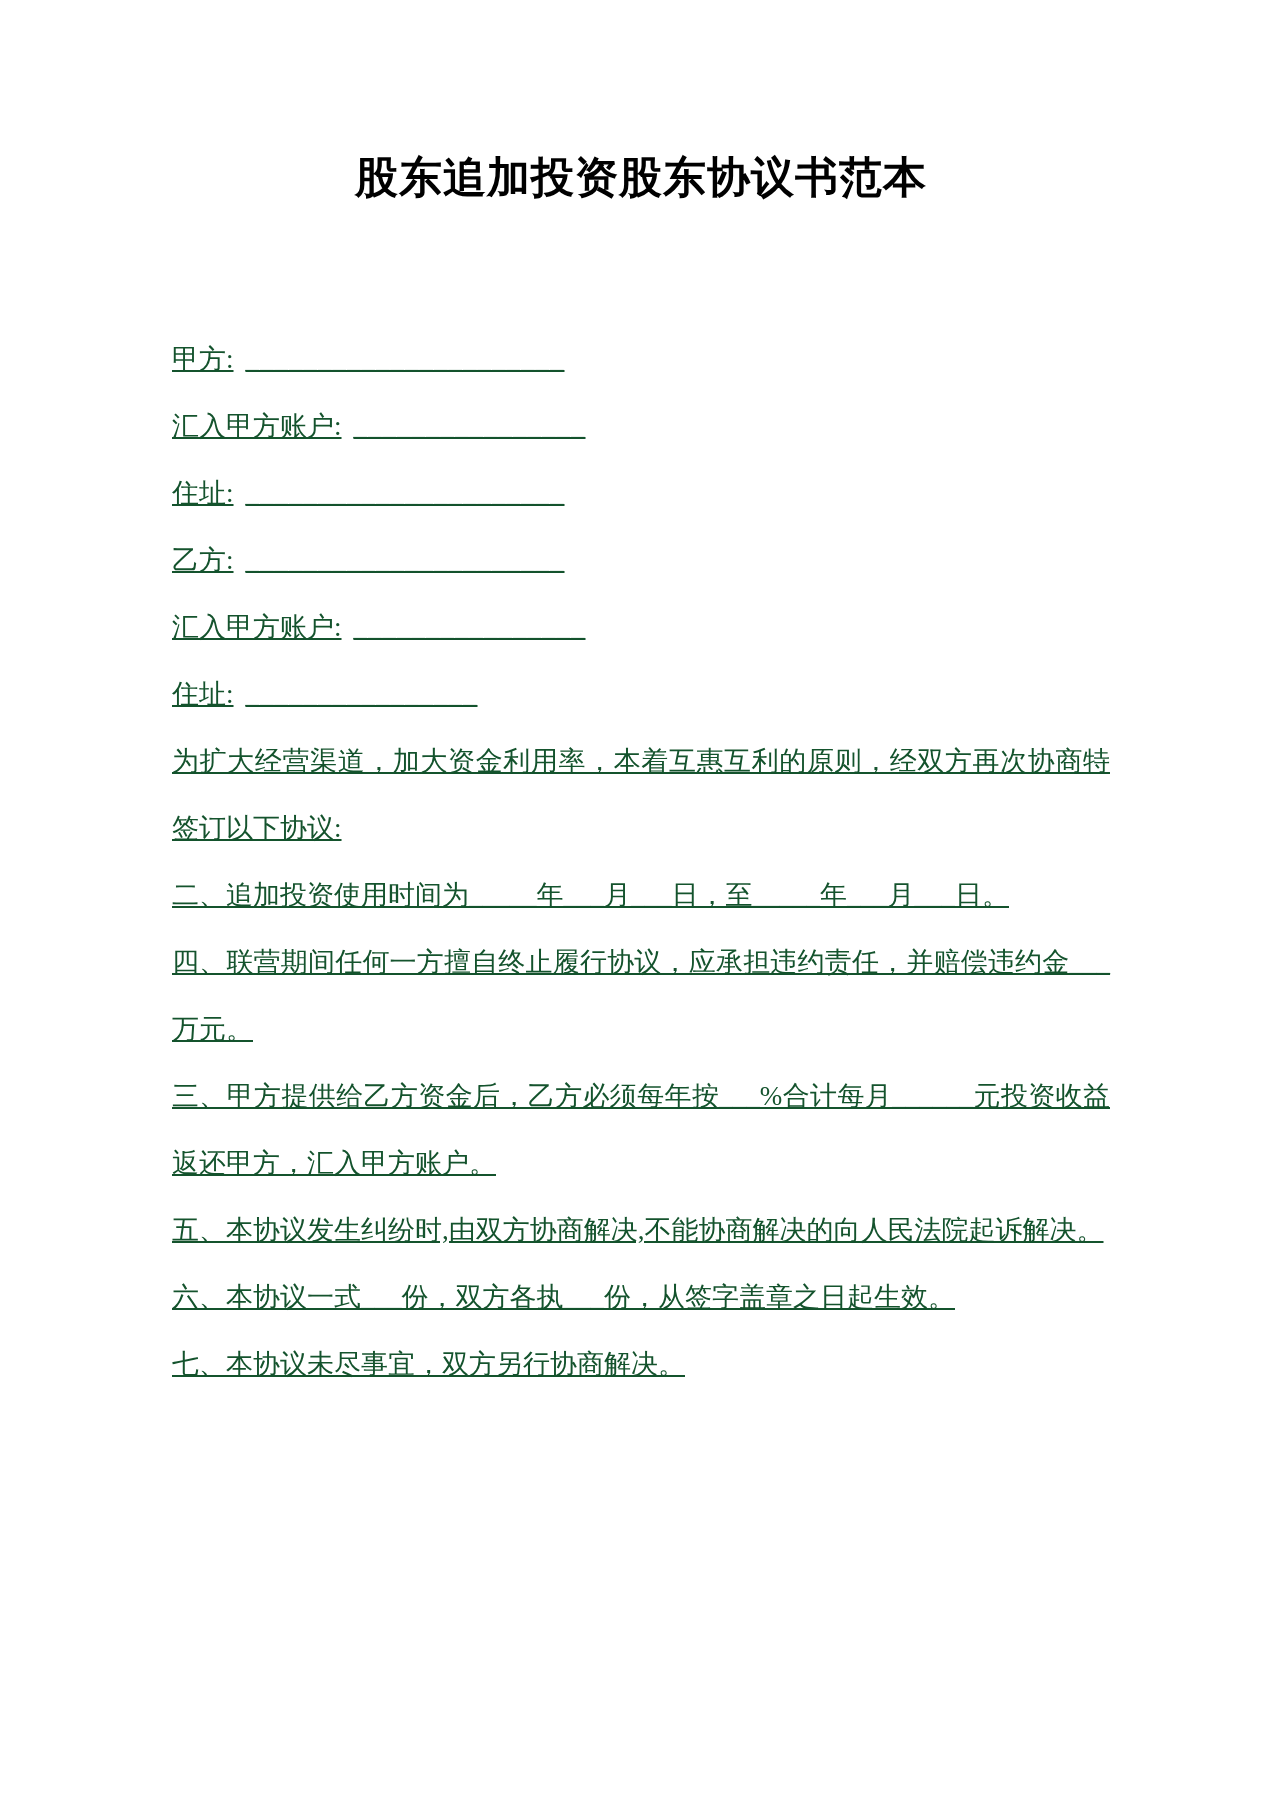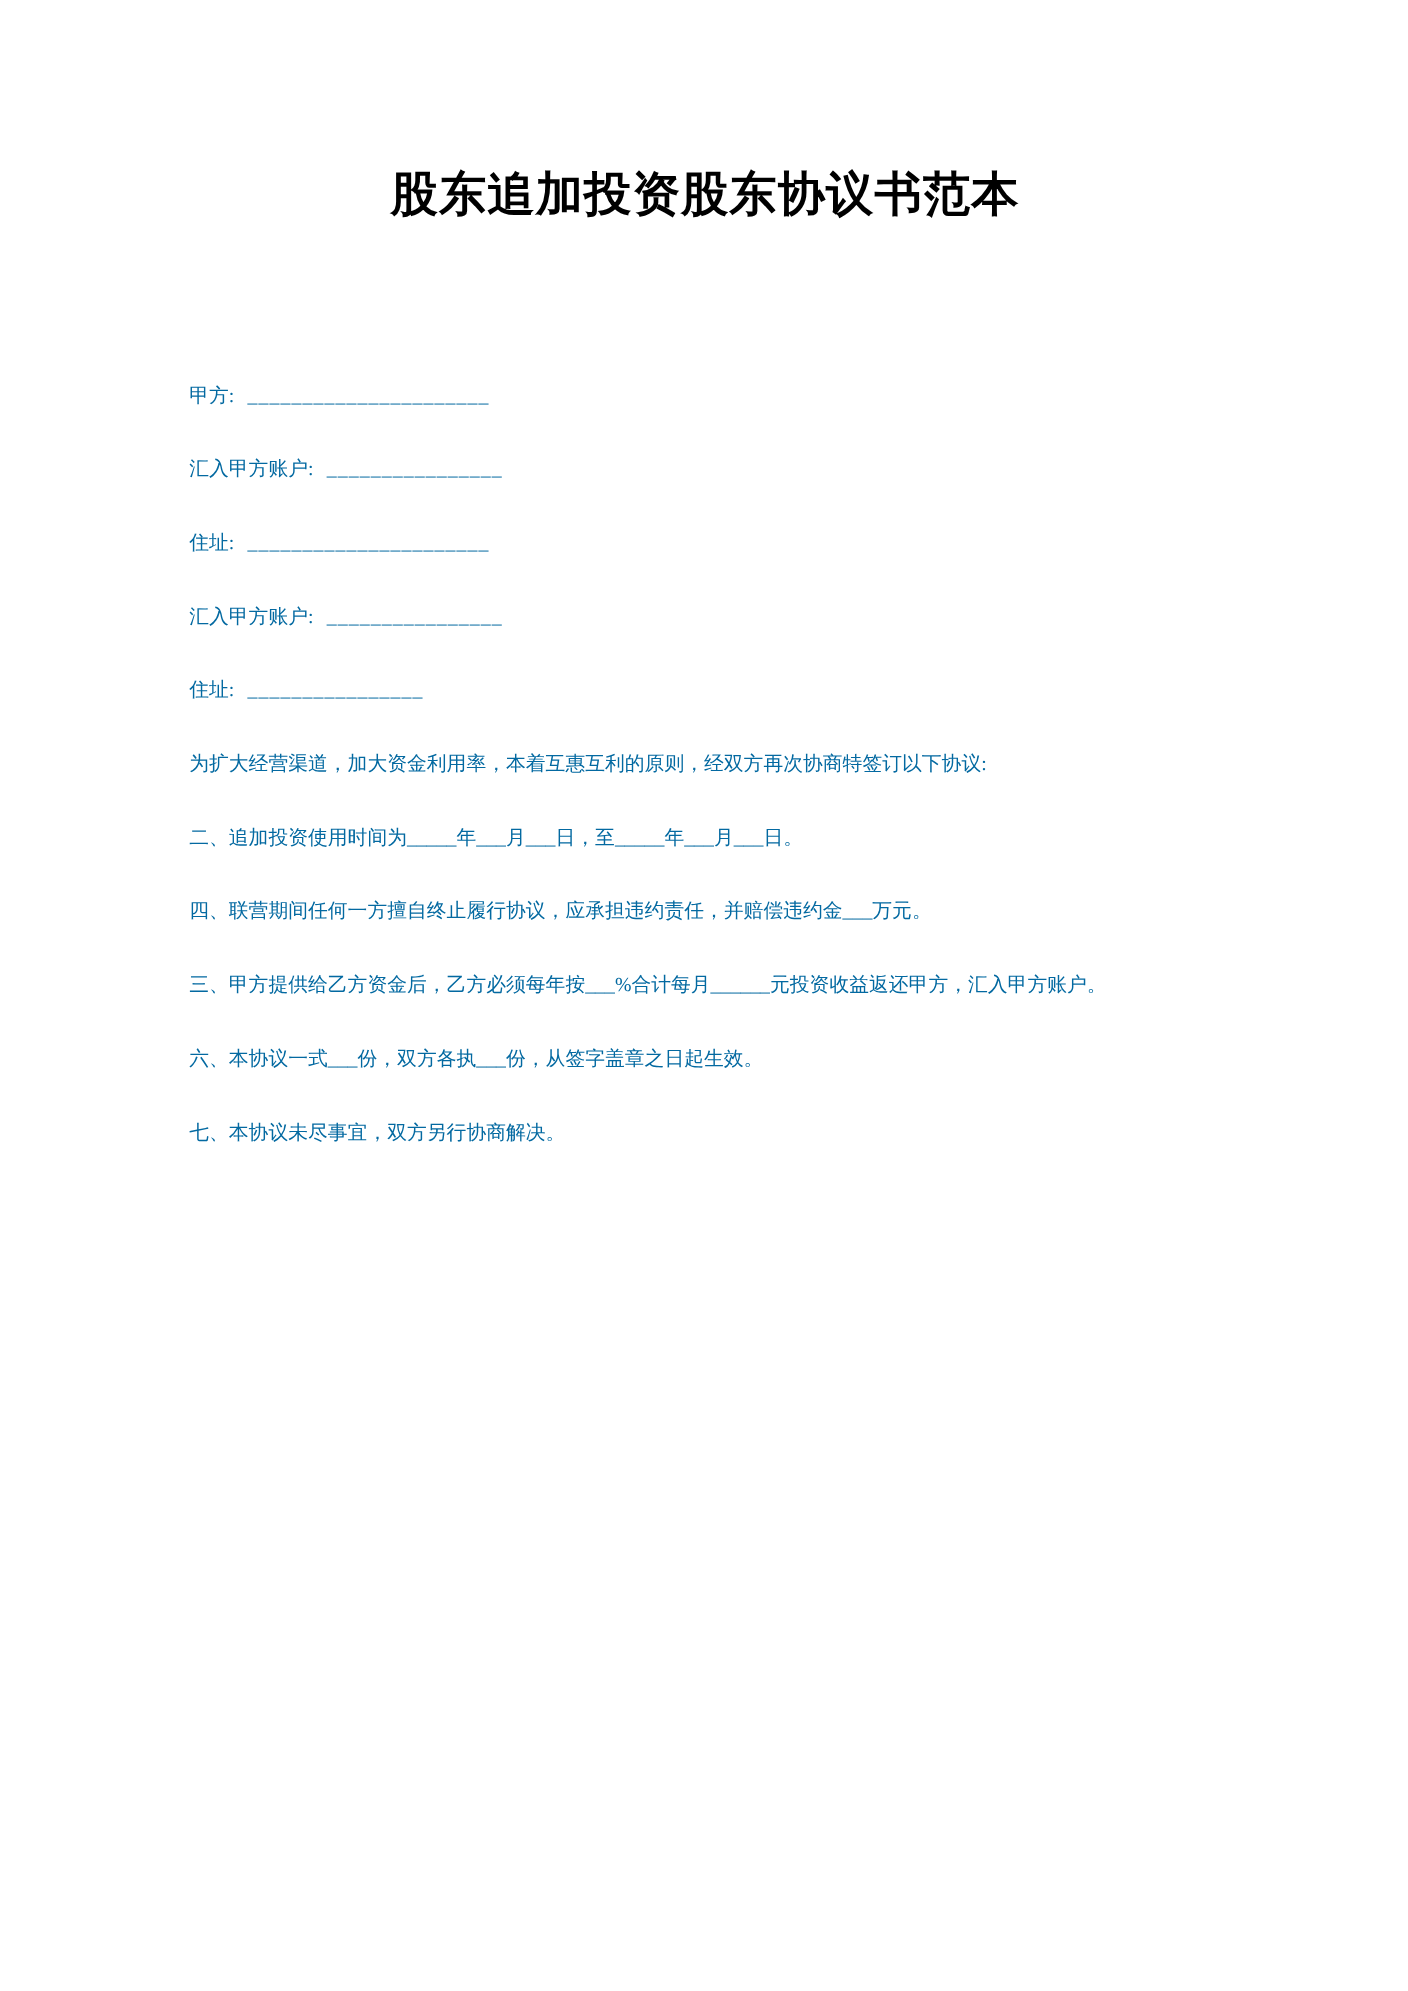--- a/index.html
+++ b/index.html
@@ -28,23 +28,24 @@
     padding-top: 152px;
     font-size: 43px;
     line-height: 52px;
     font-weight: bold;
     text-align: center;
     letter-spacing: 1px;
     color: #000000;
   }
   .body-text {
     margin-top: 122px;
-    font-size: 18px;
+    font-size: 27px;
     line-height: 67px;
-    color: #0369a1;
+    color: #14532d;
+    text-decoration: underline;
   }
   .body-text p {
     margin: 0;
     padding: 0;
   }
   .field-line .blank {
     margin-left: 12px;
     letter-spacing: 1px;
     white-space: nowrap;
   }
@@ -62,34 +63,36 @@
     <h1 class="doc-title">股东追加投资股东协议书范本</h1>
 
     <div class="body-text">
 
       <p class="field-line"><span>甲方:</span><span class="blank">______________________</span></p>
 
       <p class="field-line"><span>汇入甲方账户:</span><span class="blank">________________</span></p>
 
       <p class="field-line"><span>住址:</span><span class="blank">______________________</span></p>
 
+      <p class="field-line"><span>乙方:</span><span class="blank">______________________</span></p>
 
       <p class="field-line"><span>汇入甲方账户:</span><span class="blank">________________</span></p>
 
       <p class="field-line"><span>住址:</span><span class="blank">________________</span></p>
 
       <p class="para">为扩大经营渠道，加大资金利用率，本着互惠互利的原则，经双方再次协商特签订以下协议:</p>
 
 
       <p class="para">二、追加投资使用时间为_____年___月___日，至_____年___月___日。</p>
 
       <p class="para">四、联营期间任何一方擅自终止履行协议，应承担违约责任，并赔偿违约金___万元。</p>
 
       <p class="para">三、甲方提供给乙方资金后，乙方必须每年按___%合计每月______元投资收益返还甲方，汇入甲方账户。</p>
 
+      <p class="para">五、本协议发生纠纷时,由双方协商解决,不能协商解决的向人民法院起诉解决。</p>
 
       <p class="para">六、本协议一式___份，双方各执___份，从签字盖章之日起生效。</p>
 
       <p class="para">七、本协议未尽事宜，双方另行协商解决。</p>
 
     </div>
   </div>
 </div>
 
 </body></html>

